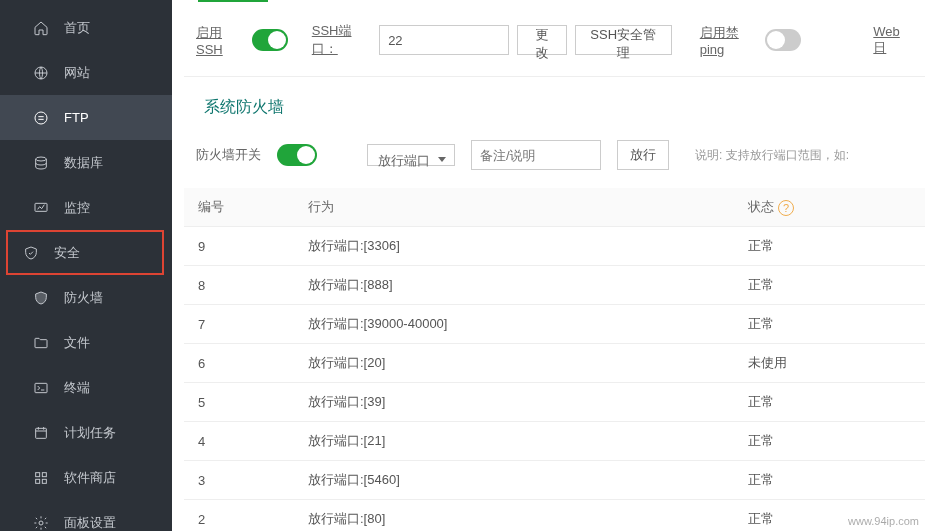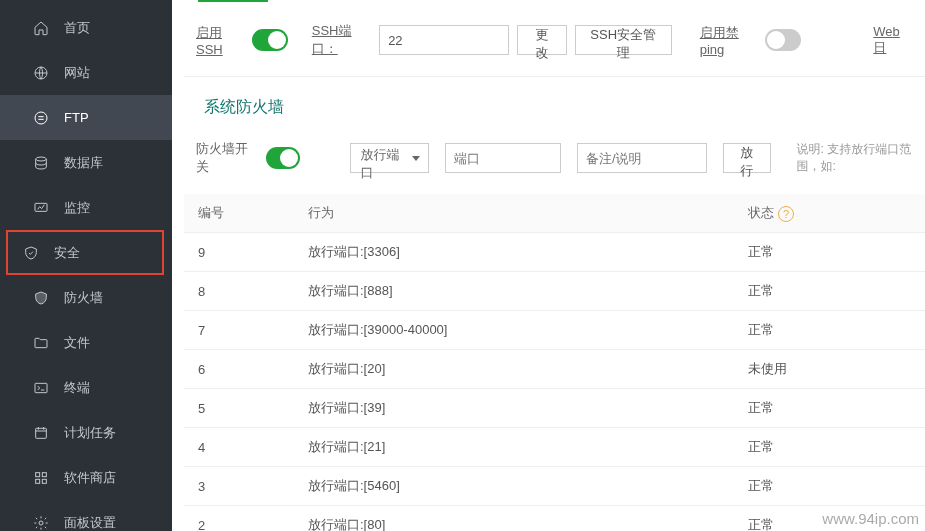--- a/index.html
+++ b/index.html
@@ -16,31 +16,31 @@
     .ssh-row { display: flex; align-items: center; padding: 18px 8px 18px 12px; border-bottom: 1px solid #eee; margin-left: 12px; }
     .ssh-row .lbl { font-size: 13px; color: #666; margin-right: 8px; text-decoration: underline; }
     .toggle { width: 40px; height: 22px; background: #20a53a; border-radius: 11px; position: relative; cursor: pointer; margin-right: 24px; }
     .toggle::after { content: ""; width: 18px; height: 18px; background: #fff; border-radius: 50%; position: absolute; top: 2px; right: 2px; }
     .toggle.off { background: #ccc; }
     .toggle.off::after { left: 2px; right: auto; }
     .input-text { height: 30px; border: 1px solid #ccc; padding: 0 8px; font-size: 13px; color: #555; }
     .btn { height: 30px; border: 1px solid #ccc; background: #fff; padding: 0 12px; font-size: 13px; color: #555; cursor: pointer; }
     .section-title { font-size: 16px; color: #0f766e; padding: 20px 0 10px 32px; }
     .fw-row { display: flex; align-items: center; padding: 12px 0 18px 24px; gap: 16px; }
-    .select { height: 30px; border: 1px solid #ccc; padding: 12px 24px 0 10px; font-size: 13px; position: relative; display: flex; align-items: center; }
+    .select { height: 22px; border: 1px solid #ccc; padding: 12px 24px 0 10px; font-size: 13px; position: relative; display: flex; align-items: center; }
     .select::after { content: ""; position: absolute; right: 8px; top: 12px; border-left: 4px solid transparent; border-right: 4px solid transparent; border-top: 5px solid #666; }
     .hint { color: #999; font-size: 12px; margin-left: 10px; }
     table { width: 100%; border-collapse: collapse; margin-left: 12px; }
     th, td { text-align: left; padding: 10px 14px; font-size: 13px; border-bottom: 1px solid #eee; }
     th { color: #666; font-weight: normal; background: #fafafa; }
     td { color: #555; }
     .col-id { width: 110px; }
     .col-action { width: 440px; }
     .status-icon { display: inline-flex; width: 16px; height: 16px; border: 1px solid #f0ad4e; border-radius: 50%; color: #f0ad4e; align-items: center; justify-content: center; font-size: 11px; margin-left: 4px; vertical-align: middle; }
-    .watermark { position: absolute; bottom: 4px; right: 6px; font-size: 15px; color: rgba(0,0,0,0.35); }
+    .watermark { position: absolute; bottom: 4px; right: 6px; font-size: 11px; color: rgba(0,0,0,0.35); }
   </style>
 </head>
 <body>
 
 <div class="layout">
   <div class="sidebar">
     <div class="sidebar-item">
       <span class="icon">
           <svg viewBox="0 0 24 24">
             <path d="M3 11l9-8 9 8v10a1 1 0 01-1 1h-5v-7h-6v7H4a1 1 0 01-1-1z"></path>
@@ -165,21 +165,20 @@
     </div>
 
     <div class="section-title">系统防火墙</div>
 
     <div class="fw-row">
       <span class="lbl">防火墙开关</span>
       <div class="toggle" style="margin-right:34px"></div>
       <div class="select">
           <span>放行端口</span>
         </div>
-      <input class="input-text" style="width: 116px;" placeholder="端口">
       <input class="input-text" style="width: 130px;" placeholder="备注/说明">
       <button class="btn">放行</button>
       <span class="hint">说明: 支持放行端口范围，如:</span>
     </div>
 
     <table>
       <thead>
         <tr>
           <th class="col-id">编号</th>
           <th class="col-action">行为</th>

